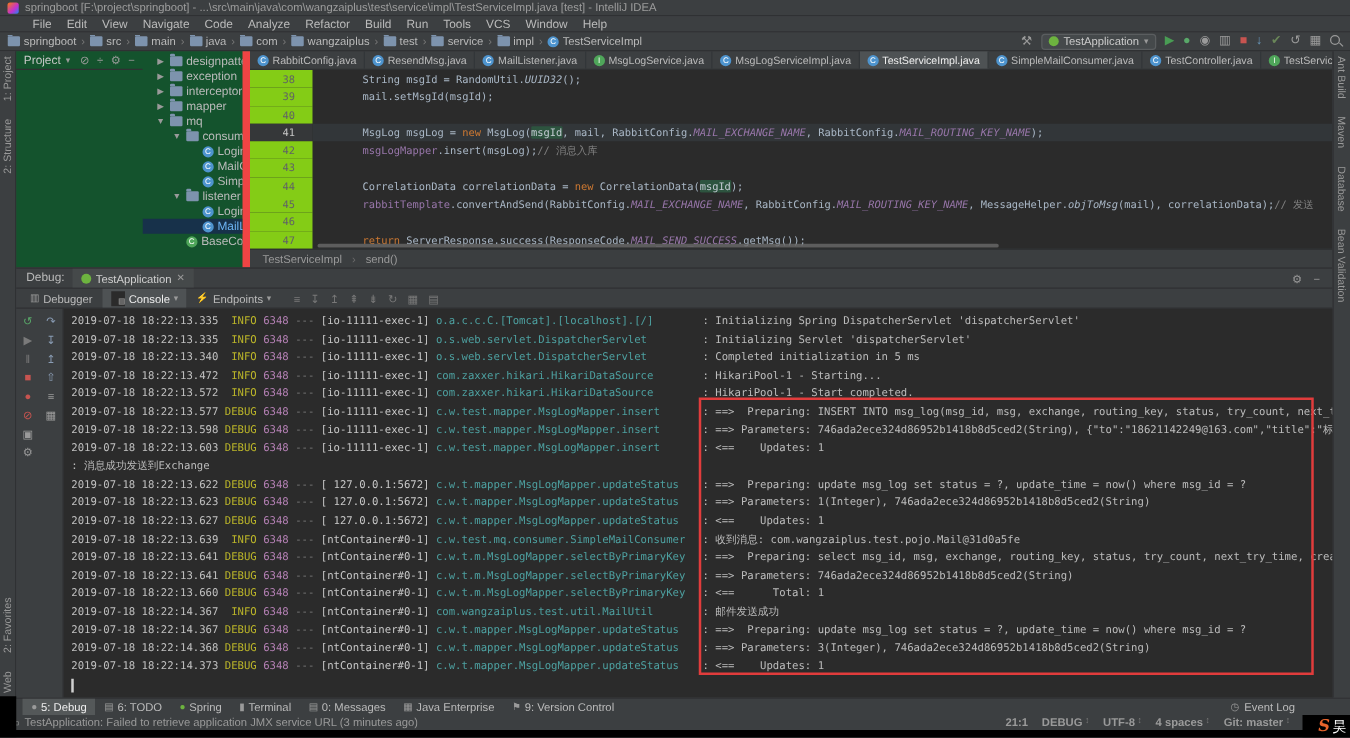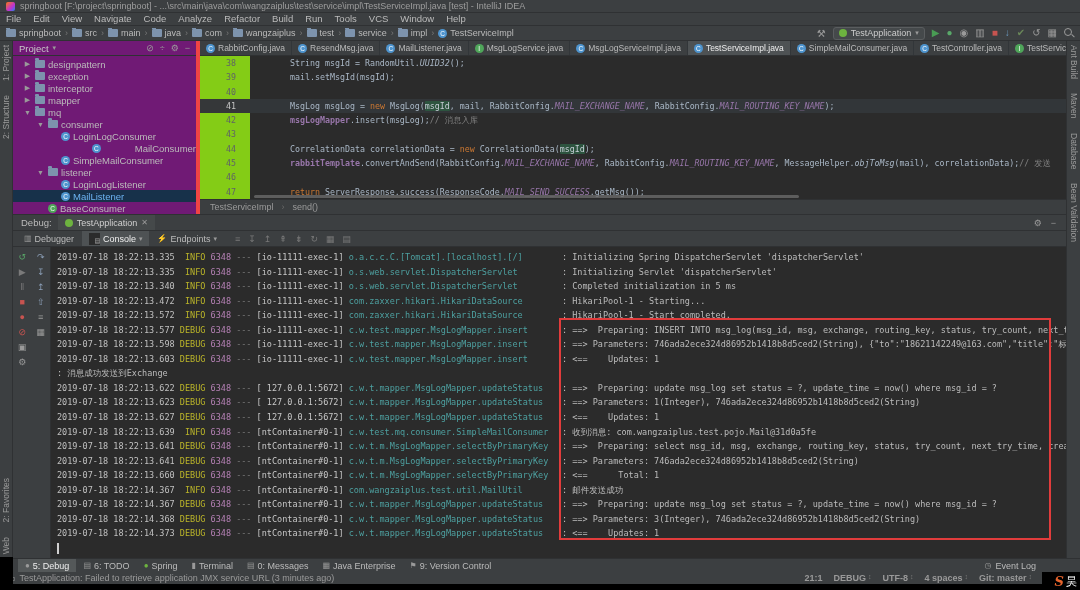--- a/index.html
+++ b/index.html
@@ -6,21 +6,21 @@
   html,body { background:#1e1e1e; }
   .ide {
     position:relative; width:1080px; height:590px; overflow:hidden;
     background:#3c3f41; color:#bbbbbb;
     font-family:"Liberation Sans", sans-serif; font-size:10px;
   }
   
   .titlebar { height:13px; display:flex; align-items:center; gap:5px; padding:0 6px; background:#3c3f41; border-bottom:1px solid #2f3133; }
   .app-icon { width:9px; height:9px; border-radius:2px; background:linear-gradient(135deg,#f97a12,#c131d2 60%,#2086f1); flex:none; }
   .titlebar .title { color:#9d9d9d; font-size:9px; white-space:nowrap; }
-  .menubar { height:13px; display:flex; background:#3c3f41; border-bottom:1px solid #2f3133; }
+  .menubar { height:13px; display:flex; align-items:center; background:#3c3f41; border-bottom:1px solid #2f3133;padding-left:20px; }
   .mitem { padding:0 6px; font-size:9.5px; color:#bbbbbb; cursor:default; }
   .navbar { height:15px; display:flex; align-items:center; justify-content:space-between; padding:0 6px; background:#3c3f41; border-bottom:1px solid #2f3133; }
   .bc { display:flex; align-items:center; gap:3px; font-size:9px; color:#bbbbbb; white-space:nowrap; overflow:hidden; }
   .bc .sep { color:#777; padding:0 1px; }
   .bc-item { display:flex; align-items:center; gap:3px; }
   .fold { width:10px; height:8px; background:#7d93ad; border-radius:1px; position:relative; flex:none; }
   .fold::before { content:''; position:absolute; top:-2px; left:0; width:4px; height:2px; background:inherit; border-radius:1px 1px 0 0; }
   .ci { display:inline-flex; align-items:center; justify-content:center; width:9px; height:9px; border-radius:50%; font-size:6.5px; color:#fff; flex:none; }
   .ci.class { background:#4e94ce; } .ci.interface { background:#4fa65a; } .ci.abstract { background:#4fa65a; }
   .toolbar-right { display:flex; align-items:center; gap:7px; }
@@ -36,41 +36,41 @@
   .stripe { background:#3c3f41; display:flex; flex-direction:column; justify-content:space-between; align-items:center; padding:4px 0; }
   .stripe.left { width:13px; border-right:1px solid #2f3133; }
   .stripe.right { width:14px; border-left:1px solid #2f3133; justify-content:flex-start; gap:14px; }
   .vlabel { font-size:8.5px; color:#9a9a9a; white-space:nowrap; cursor:default; }
   .stripe.left .vlabel { writing-mode:vertical-rl; transform:rotate(180deg); }
   .stripe.right .vlabel { writing-mode:vertical-rl; }
   .vgroup { display:flex; flex-direction:column; gap:14px; align-items:center; }
   .center { flex:1; display:flex; flex-direction:column; min-width:0; }
   .main-row { height:173px; display:flex; min-width:0; }
   
-  .project { width:187px; background:#701a75; border-right:4px solid #ef4444; display:flex; flex-direction:column; }
+  .project { width:187px; background:#14532d; border-right:6px solid #ef4444; display:flex; }
   .pheader { height:15px; display:flex; align-items:center; gap:4px; padding:0 6px; font-size:9.5px; color:#c8c8c8; border-bottom:1px solid #2f3133; }
   .pheader .spacer { flex:1; }
   .phico { color:#9a9a9a; font-size:9px; cursor:default; }
   .ptree { flex:1; overflow:hidden; padding-top:2px; }
   .trow { height:12px; display:flex; align-items:center; gap:3px; font-size:9.5px; color:#bbbbbb; white-space:nowrap; }
   .trow .arr { width:9px; color:#9a9a9a; font-size:7px; text-align:center; flex:none; }
   .trow.sel { background:#17314a; color:#6db3f2; }
   
   .editor-col { flex:1; display:flex; flex-direction:column; min-width:0; background:#2b2b2b; }
   .etabs { height:15px; display:flex; background:#3c3f41; border-bottom:1px solid #2f3133; overflow:hidden; }
   .etab { display:flex; align-items:center; gap:3px; padding:0 6px; font-size:8.5px; color:#bbbbbb; border-right:1px solid #323639; white-space:nowrap; }
   .etab.active { background:#4e5254; color:#eeeeee; }
   .ebody { height:143px; position:relative; overflow:hidden; font-family:"DejaVu Sans Mono", monospace; font-size:8.3px; }
   .crow { display:flex; height:14.3px; line-height:14.3px; }
   .crow .gut { width:50px; flex:none; padding-right:14px; text-align:right; color:#606366; background:#84cc16; }
   .crow.cur .gut { color:#c5c5c5; background:#353739; }
   .crow .code { white-space:pre; overflow:hidden; flex:1; }
   .crow.cur .code { background:#323639; }
   .c-p { color:#a9b7c6; } .c-k { color:#cc7832;text-align:center; } .c-c { color:#9876aa; font-style:italic; }
-  .c-sm { color:#a9b7c6; font-style:italic; } .c-f { color:#9876aa;font-weight:bold; } .c-cm { color:#808080; }
+  .c-sm { color:#a9b7c6; font-style:italic; } .c-f { color:#9876aa; } .c-cm { color:#808080; }
   .c-hl { background:#2d543f; color:#c5ccd4; border-radius:1px; }
   .hscroll { position:absolute; bottom:1px; left:54px; width:545px; height:3px; background:#6a6a6a; border-radius:2px; opacity:.8; }
   .ebread { height:15px; display:flex; align-items:center; gap:8px; padding:0 10px; background:#3b3e40; border-top:1px solid #2f3133; font-size:9px; color:#9a9a9a; }
   .ebread .sep { color:#6a6a6a; }
   
   .debug { flex:1; display:flex; flex-direction:column; background:#3c3f41; border-top:1px solid #2f3133; min-height:0; }
   .dheader { height:16px; display:flex; align-items:center; gap:6px; padding-left:8px; border-bottom:1px solid #2f3133; }
   .dlabel { font-size:9.5px; color:#bbbbbb; }
   .dsession { display:flex; align-items:center; gap:4px; height:100%; background:#45494a; padding:0 7px; font-size:9px; color:#d0d0d0; }
   .dsession .x { color:#9a9a9a; font-size:8px; }

